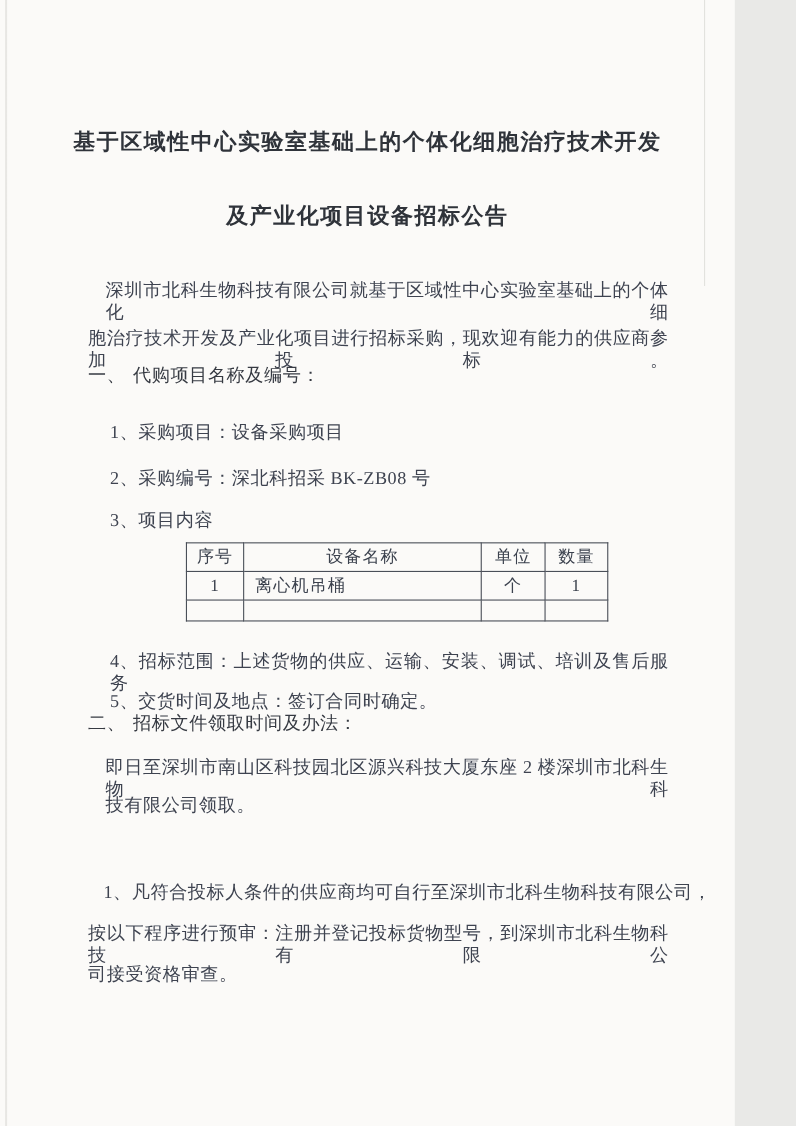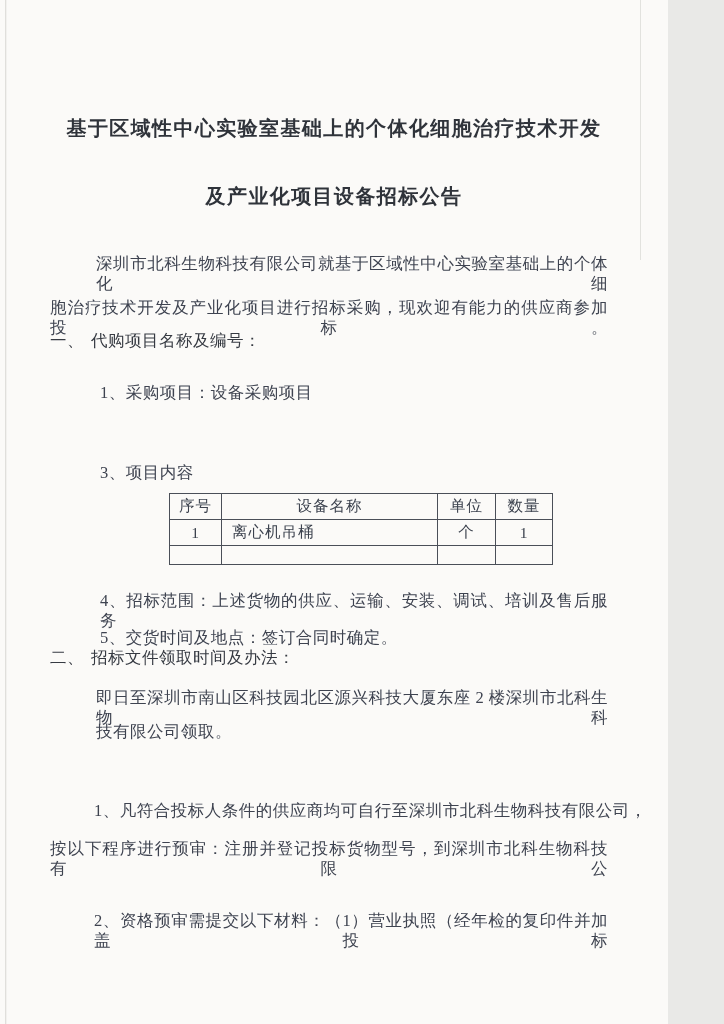--- a/index.html
+++ b/index.html
@@ -19,21 +19,21 @@
   .scan-edge-left {
     position: absolute; left: 5px; top: 0; bottom: 0; width: 2px;
     background: linear-gradient(to right, #d7d6d2, rgba(215,214,210,0));
   }
   .scan-streak {
     position: absolute; left: 640px; top: 0; height: 260px; width: 1px;
     background: rgba(205,205,200,0.55);
   }
   .line {
     position: absolute;
-    left: 50px; right: 60px;
+    left: 80px; right: 60px;
     font-size: 16.5px;
     letter-spacing: 0.5px;
     line-height: 1.2;
     white-space: nowrap;
   }
   .fill {
     white-space: normal;
     text-align: justify;
     text-align-last: justify;
   }
@@ -84,20 +84,21 @@
   <div class="title-line" style="top:183px;">及产业化项目设备招标公告</div>
 
   <div class="line indent fill" style="top:254px;">深圳市北科生物科技有限公司就基于区域性中心实验室基础上的个体化细</div>
   <div class="line fill" style="top:298px;">胞治疗技术开发及产业化项目进行招标采购，现欢迎有能力的供应商参加投标。</div>
 
   <div class="line sec-head" style="top:331px;">
     <span class="marker">一、</span><span class="head-text">代购项目名称及编号：</span>
   </div>
 
   <div class="line num-item" style="top:367px;">1、采购项目：设备采购项目</div>
+  <div class="line num-item" style="top:409px;">2、采购编号：深北科招采 BK-ZB08 号</div>
   <div class="line num-item" style="top:447px;">3、项目内容</div>
 
   <table class="equip">
     <colgroup>
       <col style="width:52px">
         <col style="width:216px">
         <col style="width:58px">
         <col style="width:57px">
     </colgroup>
     <tbody>
@@ -128,15 +129,15 @@
   <div class="line sec-head" style="top:648px;">
     <span class="marker">二、</span><span class="head-text">招标文件领取时间及办法：</span>
   </div>
 
   <div class="line indent fill" style="top:688px;">即日至深圳市南山区科技园北区源兴科技大厦东座 2 楼深圳市北科生物科</div>
   <div class="line indent" style="top:722px;">技有限公司领取。</div>
 
 
   <div class="line" style="top:801px; left:94px;">1、凡符合投标人条件的供应商均可自行至深圳市北科生物科技有限公司，</div>
   <div class="line fill" style="top:839px;">按以下程序进行预审：注册并登记投标货物型号，到深圳市北科生物科技有限公</div>
+  <div class="line" style="top:876px;">司接受资格审查。</div>
 
-  <div class="line fill" style="top:911px; left:94px;">2、资格预审需提交以下材料：（1）营业执照（经年检的复印件并加盖投标</div>
 </div>
 
 </body></html>

